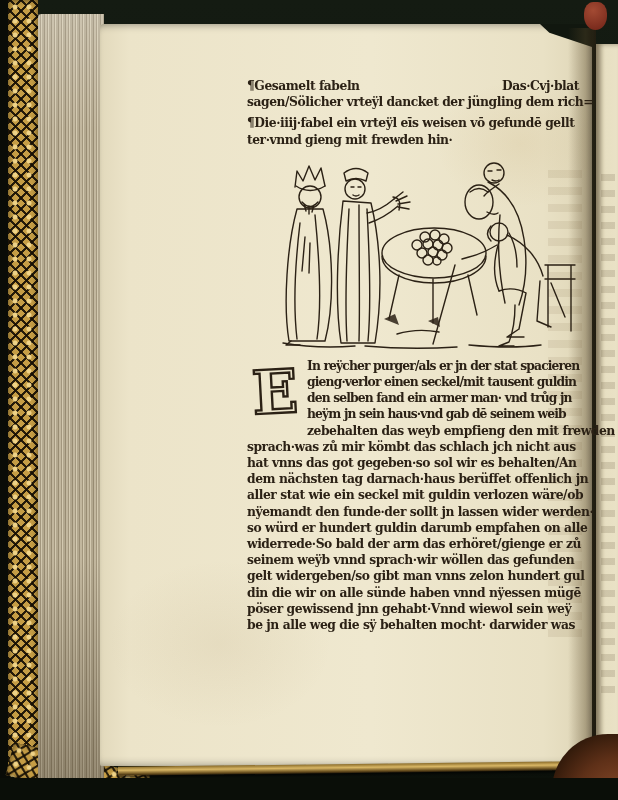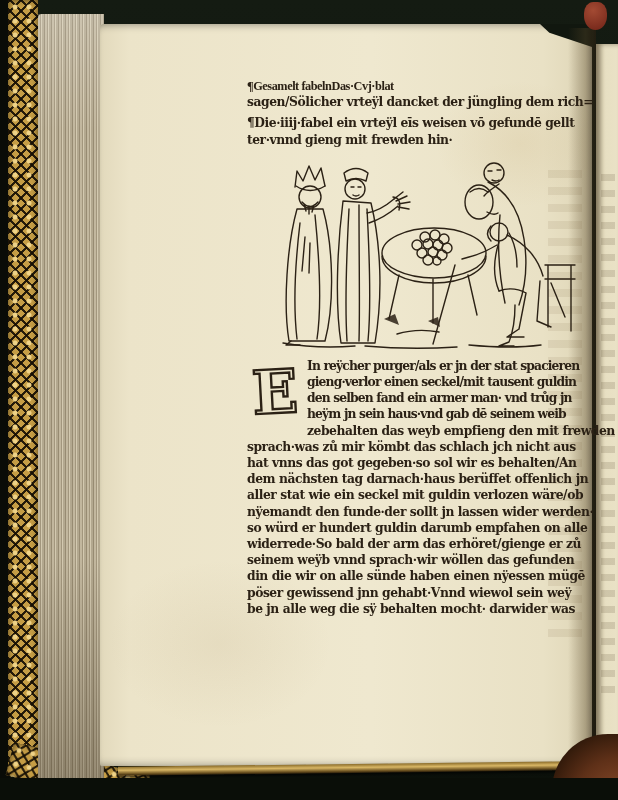--- a/index.html
+++ b/index.html
@@ -51,21 +51,21 @@
         border-top-left-radius:85%;}
   .bottom-dark{position:absolute;left:0;top:778px;width:618px;height:22px;background:#0a0e08;}
   
   .page-showthrough{position:absolute;left:548px;top:170px;width:34px;height:470px;opacity:.18;
         background:repeating-linear-gradient(180deg,rgba(110,85,50,.55) 0 8px,rgba(0,0,0,0) 8px 17px);
         filter:blur(.4px);}
   
   .content{position:absolute;left:247px;top:78px;width:332px;color:#2b2115;}
   .tline{white-space:nowrap;font-weight:700;font-size:12.3px;line-height:16.2px;letter-spacing:-.45px;}
   .tline.tight{letter-spacing:-.85px;}
-  .hdr-row{display:flex;justify-content:flex-start;align-items:baseline;font-family:Liberation Serif, serif;}
+  .hdr-row{display:flex;justify-content:space-between;align-items:baseline;}
   .rubric{margin-top:5px;}
   .woodcut-wrap{margin-top:5px;width:330px;height:196px;}
   .bodytext{margin-top:9px;}
   .lombard{float:left;width:56px;height:64px;margin:2px 4px 0 0;display:flex;align-items:center;justify-content:center;}
   .lombard span{font-size:60px;font-weight:700;line-height:1;color:rgba(0,0,0,0);
         -webkit-text-stroke:2.4px #2b2115;transform:rotate(-3deg);}
   svg .wl{stroke:#2b2115;stroke-width:1.4;fill:none;stroke-linecap:round;stroke-linejoin:round;}
   svg .wf{fill:#2b2115;stroke:none;opacity:.85;}
 </style>
 </head>
@@ -183,19 +183,20 @@
       <div class="tline tight">heÿm jn sein haus·vnd gab dē seinem weib</div>
       <div class="tline">zebehalten das weyb empfieng den mit frewden vnd</div>
       <div class="tline">sprach·was zů mir kömbt das schlach jch nicht aus</div>
       <div class="tline">hat vnns das got gegeben·so sol wir es behalten/An</div>
       <div class="tline">dem nächsten tag darnach·haus berüffet offenlich jn</div>
       <div class="tline">aller stat wie ein seckel mit guldin verlozen wäre/ob</div>
       <div class="tline">nÿemandt den funde·der sollt jn lassen wider werden·</div>
       <div class="tline">so würd er hundert guldin darumb empfahen on alle</div>
       <div class="tline">widerrede·So bald der arm das erhöret/gienge er zů</div>
       <div class="tline">seinem weÿb vnnd sprach·wir wöllen das gefunden</div>
-      <div class="tline">din die wir on alle sünde haben einen nÿessen mügē</div>
+      <div class="tline">gelt widergeben/so gibt man vnns zelon hundert gul</div>
+      <div class="tline">din die wir on alle sünde haben vnnd nÿessen mügē</div>
       <div class="tline">pöser gewissend jnn gehabt·Vnnd wiewol sein weÿ</div>
       <div class="tline">be jn alle weg die sÿ behalten mocht· darwider was</div>
     </div>
 
   </div>
 </div>
 
 </body></html>

